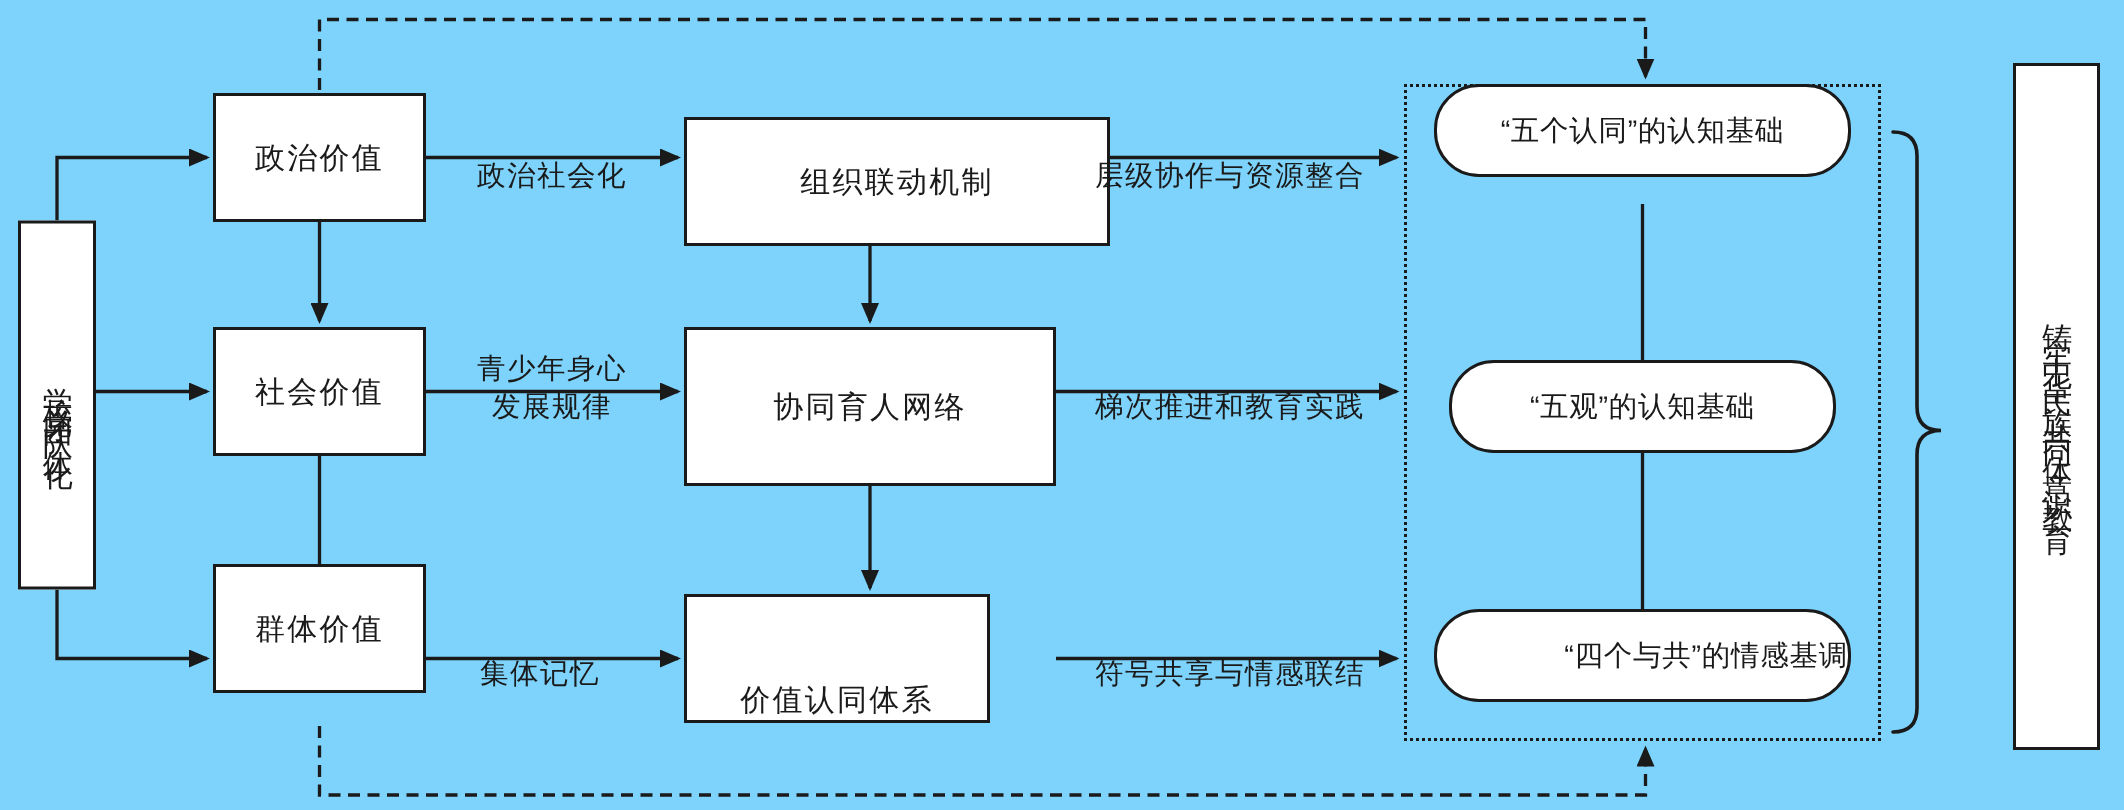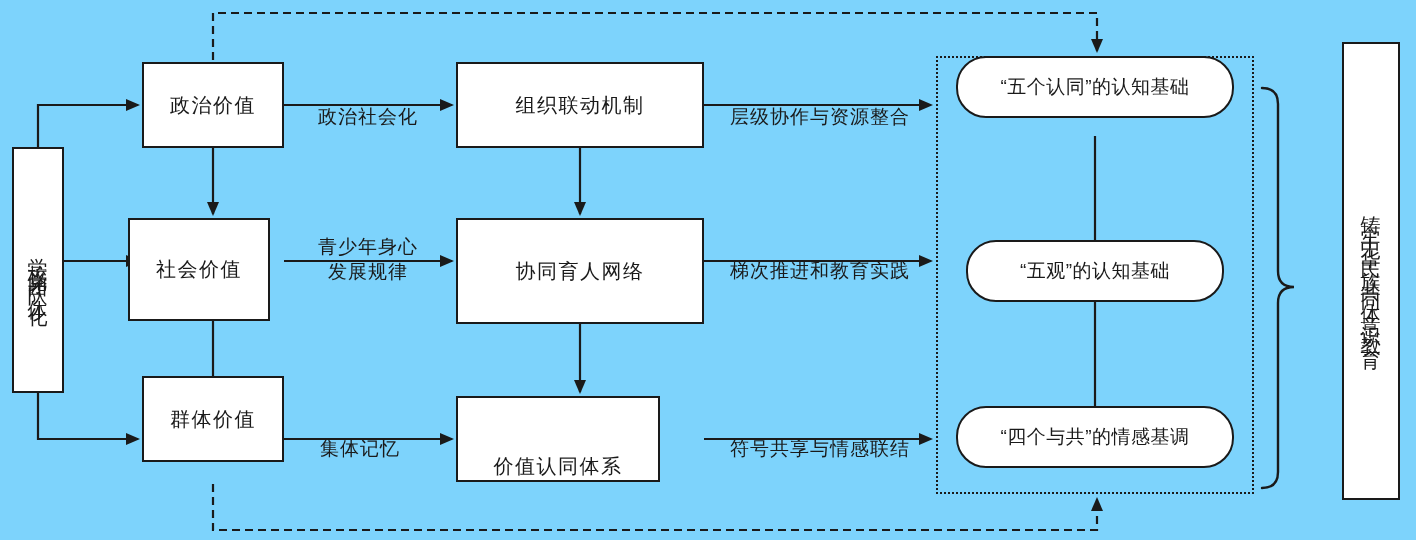--- a/index.html
+++ b/index.html
@@ -69,28 +69,28 @@
     <path class="ln brace" d="M1262,88 Q1278,88 1278,104 L1278,271 Q1278,287 1294,287 Q1278,287 1278,303 L1278,472 Q1278,488 1262,488"></path>
   </svg>
 
   <div class="box" style="left:12px; top:147px; width:52px; height:246px;">
     <span class="vtext">学校党团队一体化</span>
   </div>
 
   <div class="box" style="left:142px; top:62px; width:142px; height:86px;">
     <span>政治价值</span>
   </div>
-  <div class="box" style="left:128px; top:218px; width:142px; height:103px;text-align:center;">
+  <div class="box" style="left:142px; top:218px; width:142px; height:86px;text-align:center;">
     <span>社会价值</span>
   </div>
   <div class="box" style="left:142px; top:376px; width:142px; height:86px;">
     <span>群体价值</span>
   </div>
 
-  <div class="box" style="left:456px; top:62px; width:248px; height:86px;text-align:right;">
+  <div class="box" style="left:456px; top:78px; width:284px; height:86px;text-align:right;">
     <span>组织联动机制</span>
   </div>
   <div class="box" style="left:456px; top:218px; width:248px; height:106px;">
     <span>协同育人网络</span>
   </div>
   <div class="box" style="left:456px; top:396px; width:204px; height:86px;align-items:flex-end;">
     <span>价值认同体系</span>
   </div>
 
   <div class="edge-label" style="left:368px; top:76px;">政治社会化</div>
@@ -102,21 +102,21 @@
   <div class="edge-label" style="left:820px; top:408px;">符号共享与情感联结</div>
 
   <div class="dotted-frame" style="left:936px; top:56px; width:318px; height:438px;"></div>
 
   <div class="box rounded" style="left:956px; top:56px; width:278px; height:62px;">
     <span>“五个认同”的认知基础</span>
   </div>
   <div class="box rounded" style="left:966px; top:240px; width:258px; height:62px;">
     <span>“五观”的认知基础</span>
   </div>
-  <div class="box rounded" style="left:956px; top:406px; width:278px; height:62px;">
+  <div class="box rounded" style="left:956px; top:406px; width:278px; height:62px;justify-content:flex-end;">
     <span>“四个与共”的情感基调</span>
   </div>
 
   <div class="box" style="left:1342px; top:42px; width:58px; height:458px;">
     <span class="vtext vtext-goal">铸牢中华民族共同体意识教育</span>
   </div>
 
 </div>
 
 </body></html>

